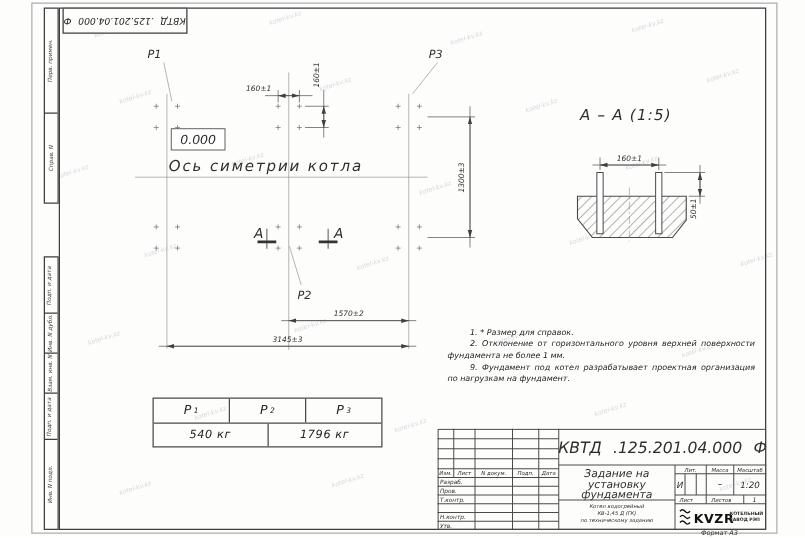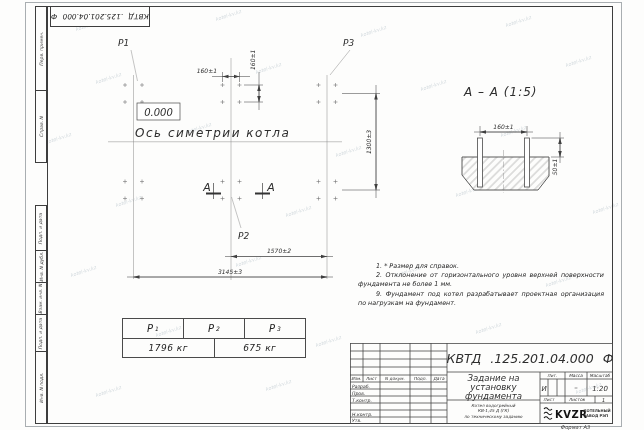--- a/index.html
+++ b/index.html
@@ -193,22 +193,22 @@
       <div class="lcell lhead">
           <span>P</span>
           <sub>2</sub>
         </div>
       <div class="lcell lhead">
           <span>P</span>
           <sub>3</sub>
         </div>
     </div>
     <div class="lrow">
+      <div class="lcell lval">540 кг</div>
       <div class="lcell lval">1796 кг</div>
-      <div class="lcell lval">675 кг</div>
     </div>
   </div>
 
   <div class="notes">
     <p>1. * Размер для справок.</p>
     <p>2. Отклонение от горизонтального уровня верхней поверхности фундамента не более 1 мм.</p>
     <p>9. Фундамент под котел разрабатывает проектная организация по нагрузкам на фундамент.</p>
   </div>
 
   <svg style="left:350px;top:343px" width="263" height="81" viewBox="0 0 263 81">

